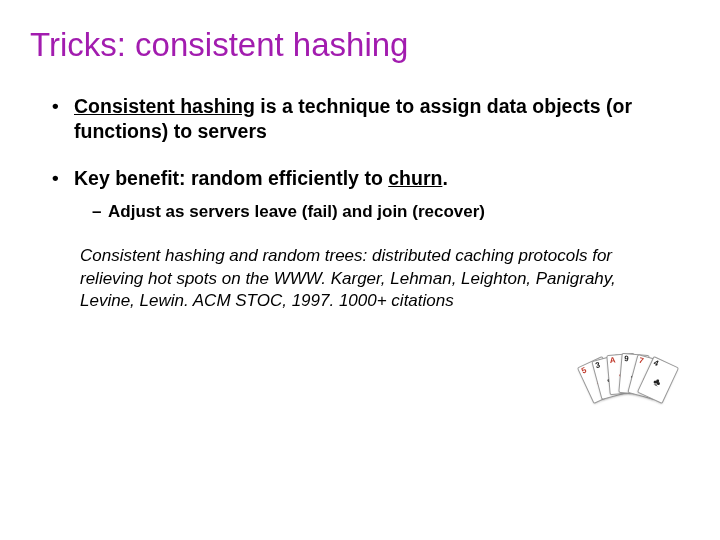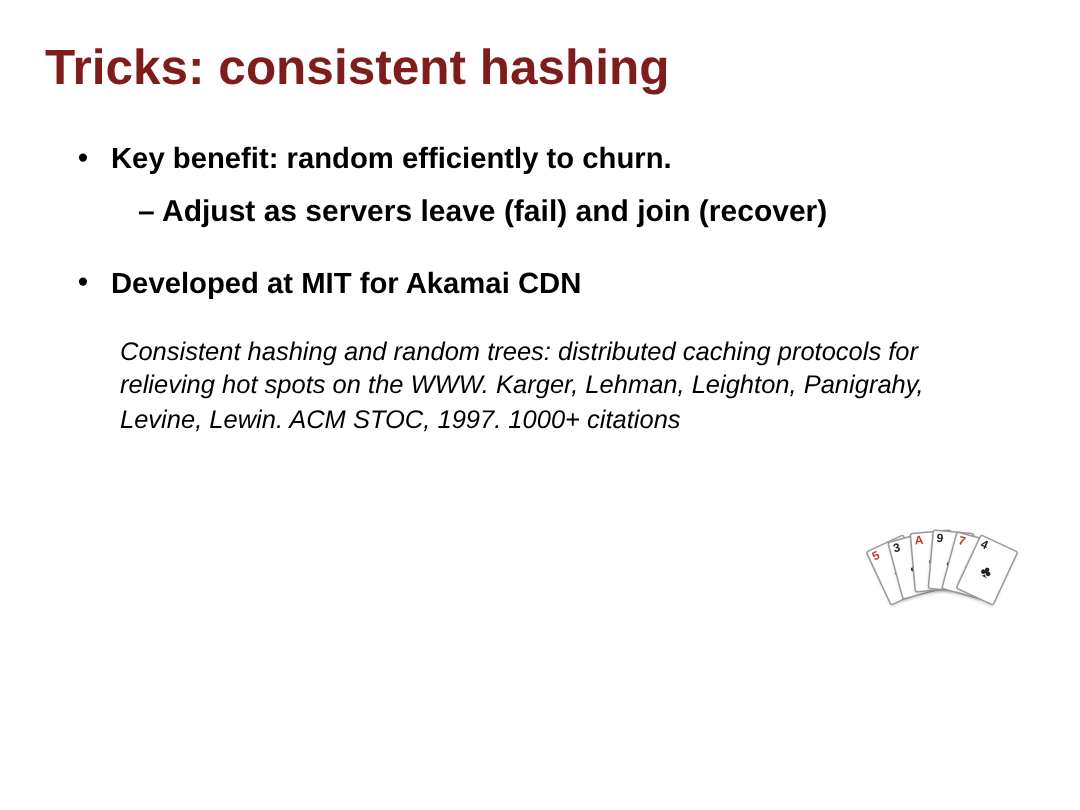--- a/index.html
+++ b/index.html
@@ -10,22 +10,22 @@
     font-family: Arial, Helvetica, sans-serif;
     color: #000000;
     position: relative;
     overflow: hidden;
   }
   .slide {
     padding: 26px 30px 20px 30px;
   }
   .title {
     font-size: 33px;
-    font-weight: bold;
-    color: #7f1d1d;
+    font-weight: normal;
+    color: #a21caf;
     margin-bottom: 30px;
   }
   ul.main {
     list-style: none;
     padding-left: 22px;
   }
   ul.main > li {
     position: relative;
     font-size: 19.5px;
     font-weight: bold;
@@ -42,21 +42,21 @@
     top: 0;
     font-size: 19px;
   }
   ul.sub {
     list-style: none;
     margin-top: 10px;
     padding-left: 18px;
   }
   ul.sub > li {
     position: relative;
-    font-size: 20px;
+    font-size: 17px;
     font-weight: bold;
     padding-left: 16px;
   }
   ul.sub > li::before {
     content: "–";
     position: absolute;
     left: 0;
     top: 0;
   }
   .ref {
@@ -93,26 +93,28 @@
   .card .suit { font-size: 11px; text-align: center; margin-top: 6px; }
 </style>
 </head>
 <body>
 
 <div class="slide">
   <h1 class="title">Tricks: consistent hashing</h1>
 
   <ul class="main">
     <li>
-      <span>Key benefit: random efficiently to </span><span style="">churn</span><span>.</span>
+      <span style="text-decoration: underline;">Consistent hashing</span><span> is a technique to assign data objects (or functions) to servers</span>
+    </li>
+    <li>
+      <span>Key benefit: random efficiently to </span><span style="text-decoration: underline;">churn</span><span>.</span>
       <ul class="sub">
         <li>Adjust as servers leave (fail) and join (recover)</li>
       </ul>
     </li>
-    <li>Developed at MIT for Akamai CDN</li>
   </ul>
 
   <p class="ref">
     <span class="ref-title">Consistent hashing and random trees: distributed caching protocols for relieving hot spots on the WWW.</span><span>  Karger, Lehman, Leighton, Panigrahy, Levine, Lewin.  ACM STOC, 1997.  1000+ citations</span>
   </p>
 </div>
 
 <div class="cards">
     <div class="card red" style="left: 0px; top: 7.5px; transform: rotate(-25deg);">
       <div class="corner">5</div>

